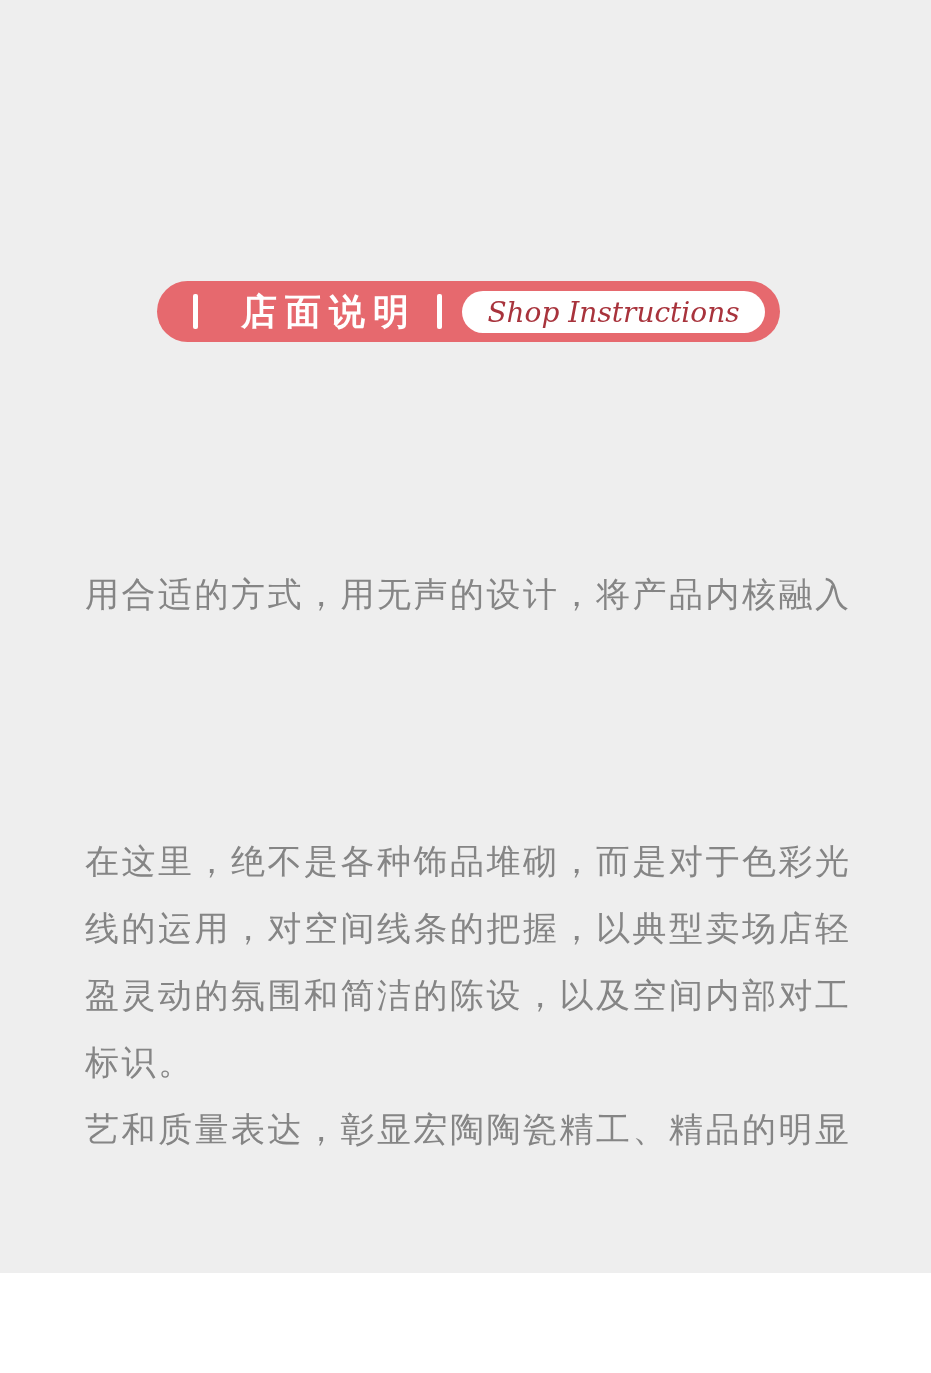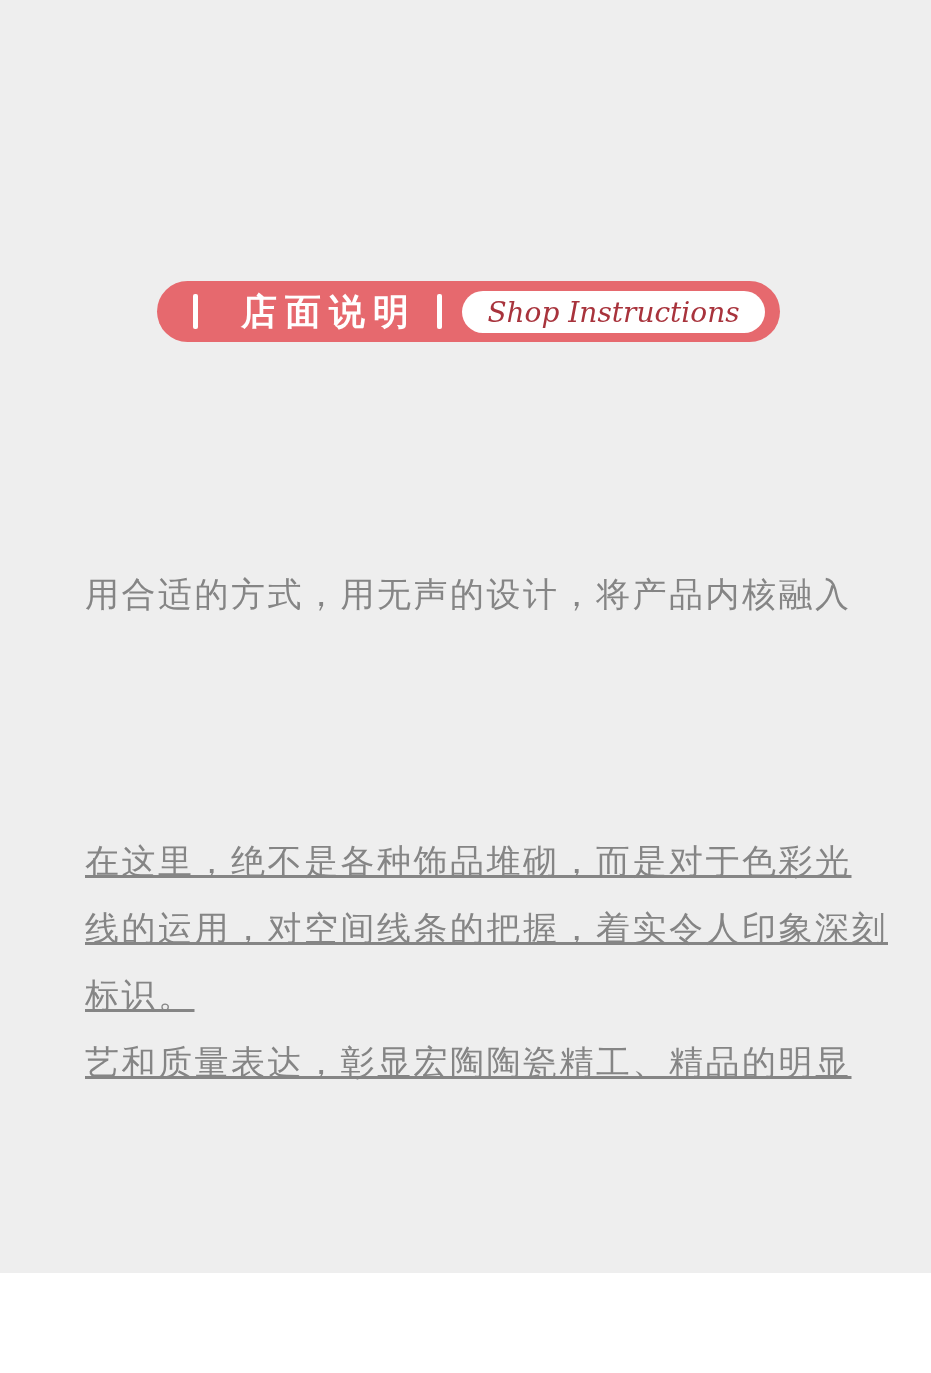--- a/index.html
+++ b/index.html
@@ -68,21 +68,21 @@
   
   .paragraph {
     position: absolute;
     left: 85px;
     width: 775px;
     color: #858585;
     font-size: 34px;
     letter-spacing: 2.5px;
   }
   .paragraph-1 { top: 561px; }
-  .paragraph-2 { top: 828px; text-decoration: underline; }
+  .paragraph-2 { top: 828px; }
   .text-line {
     height: 67px;
     line-height: 67px;
     white-space: nowrap;
   }
 </style>
 </head>
 <body>
 
 <div class="page">
@@ -96,19 +96,20 @@
         <span class="en-title">Shop Instructions</span>
       </div>
     </div>
 
     <div class="paragraph paragraph-1">
       <div class="text-line">用合适的方式，用无声的设计，将产品内核融入</div>
     </div>
 
     <div class="paragraph paragraph-2">
       <div class="text-line">在这里，绝不是各种饰品堆砌，而是对于色彩光</div>
-      <div class="text-line">线的运用，对空间线条的把握，着实令人印象深刻</div>
+      <div class="text-line">线的运用，对空间线条的把握，以典型卖场店轻</div>
+      <div class="text-line">盈灵动的氛围和简洁的陈设，以及空间内部对工</div>
       <div class="text-line">标识。</div>
       <div class="text-line">艺和质量表达，彰显宏陶陶瓷精工、精品的明显</div>
     </div>
 
   </div>
 </div>
 
 </body></html>

